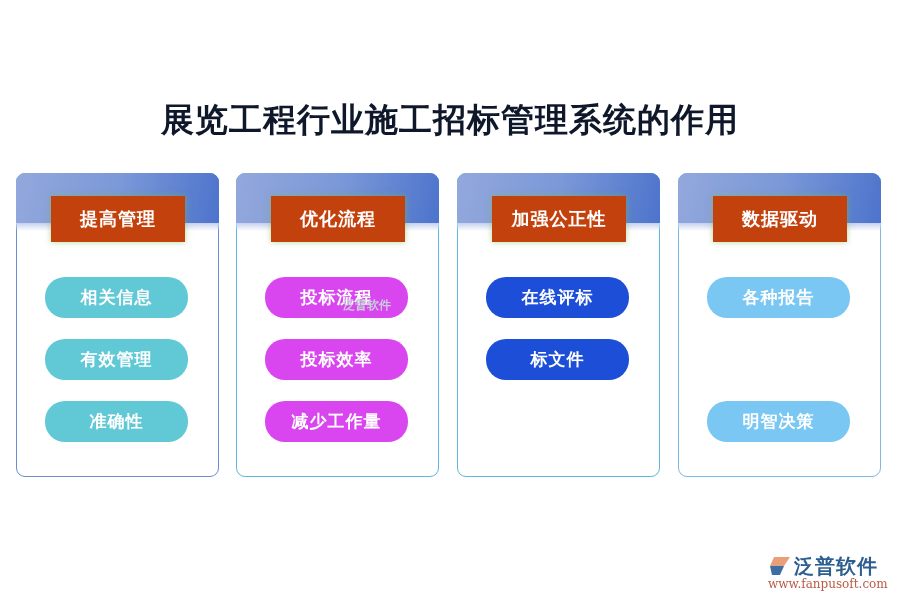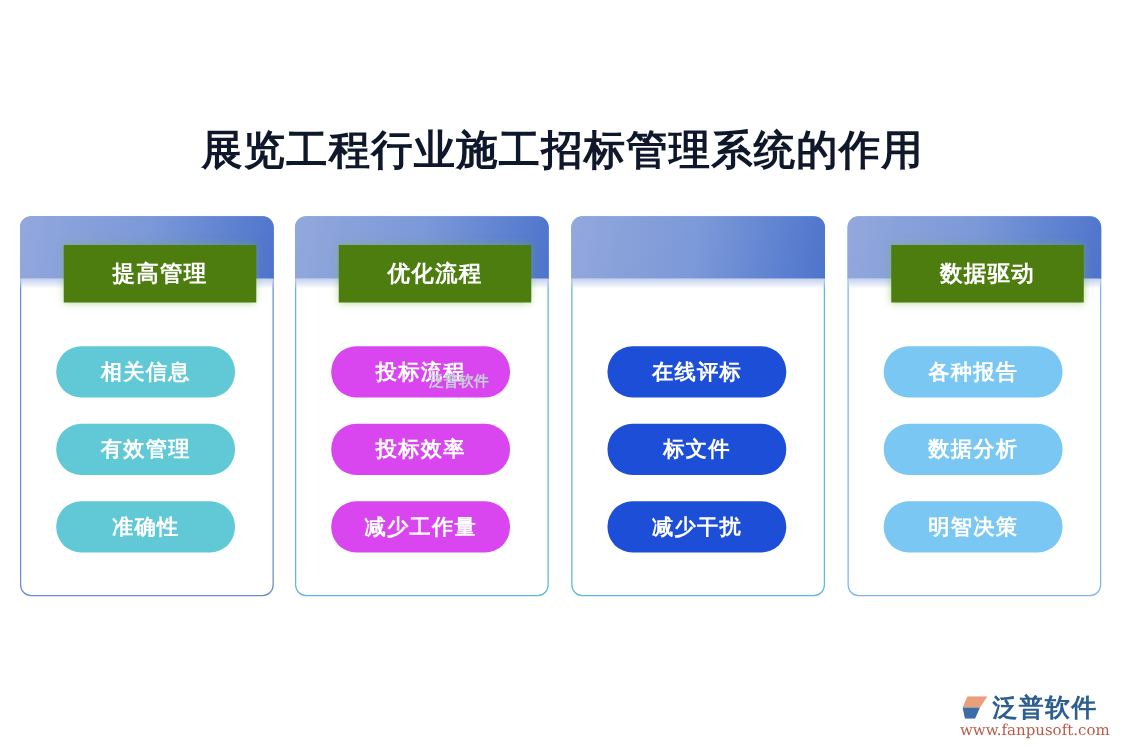--- a/index.html
+++ b/index.html
@@ -16,22 +16,22 @@
   .card .head {
     position:absolute; left:-1px; top:-1px; right:-1px; height:50px;
     border-radius:9px 9px 0 0;
     background:linear-gradient(100deg,#93a8dc 0%,#7b98d8 50%,#4d74cc 100%);
   }
   .card .head::after {
     content:""; position:absolute; left:0; right:0; bottom:-8px; height:8px;
     background:linear-gradient(#c4d1ee,rgba(255,255,255,0));
   }
   .card .tag {
-    position:absolute; left:34px; top:22px; width:154px; height:46px;
-    background:#4d7c0f; color:#ffffff; font-size:18px; font-weight:bold;
+    position:absolute; left:34px; top:22px; width:134px; height:46px;
+    background:#c2410c; color:#ffffff; font-size:18px; font-weight:bold;
     display:flex; align-items:center; justify-content:center;
     box-shadow:0 0 6px rgba(120,180,70,0.55); letter-spacing:1px;
   }
   .pill {
     position:absolute; left:28px; width:143px; height:41px; border-radius:20px;
     color:#ffffff; font-size:17px; font-weight:bold;
     display:flex; align-items:center; justify-content:center; letter-spacing:1px;
   }
   .p0 { top:103px; } .p1 { top:165px; } .p2 { top:227px; }
   .c0 { left:16px; } .c1 { left:236px; border-color:#5fb6de; }
@@ -64,30 +64,29 @@
 <div class="card c1">
   <div class="head"></div>
   <div class="tag">优化流程</div>
   <div class="pill p0">投标流程</div>
   <div class="pill p1">投标效率</div>
   <div class="pill p2">减少工作量</div>
 </div>
 
 <div class="card c2">
   <div class="head"></div>
+  <div class="tag">加强公正性</div>
   <div class="pill p0">在线评标</div>
   <div class="pill p1">标文件</div>
-  <div class="pill p2">减少干扰</div>
 </div>
 
 <div class="card c3">
   <div class="head"></div>
   <div class="tag">数据驱动</div>
   <div class="pill p0">各种报告</div>
-  <div class="pill p1">数据分析</div>
   <div class="pill p2">明智决策</div>
 </div>
 
 <div class="watermark">泛普软件</div>
 
 <div class="logo">
   <svg class="mark" viewBox="0 0 20 18">
     <polygon points="4,0 20,0 14,9 0,9" fill="#e8a07a"></polygon>
     <polygon points="0,9 14,9 10,18 2,18" fill="#3c6ea5"></polygon>
   </svg>

